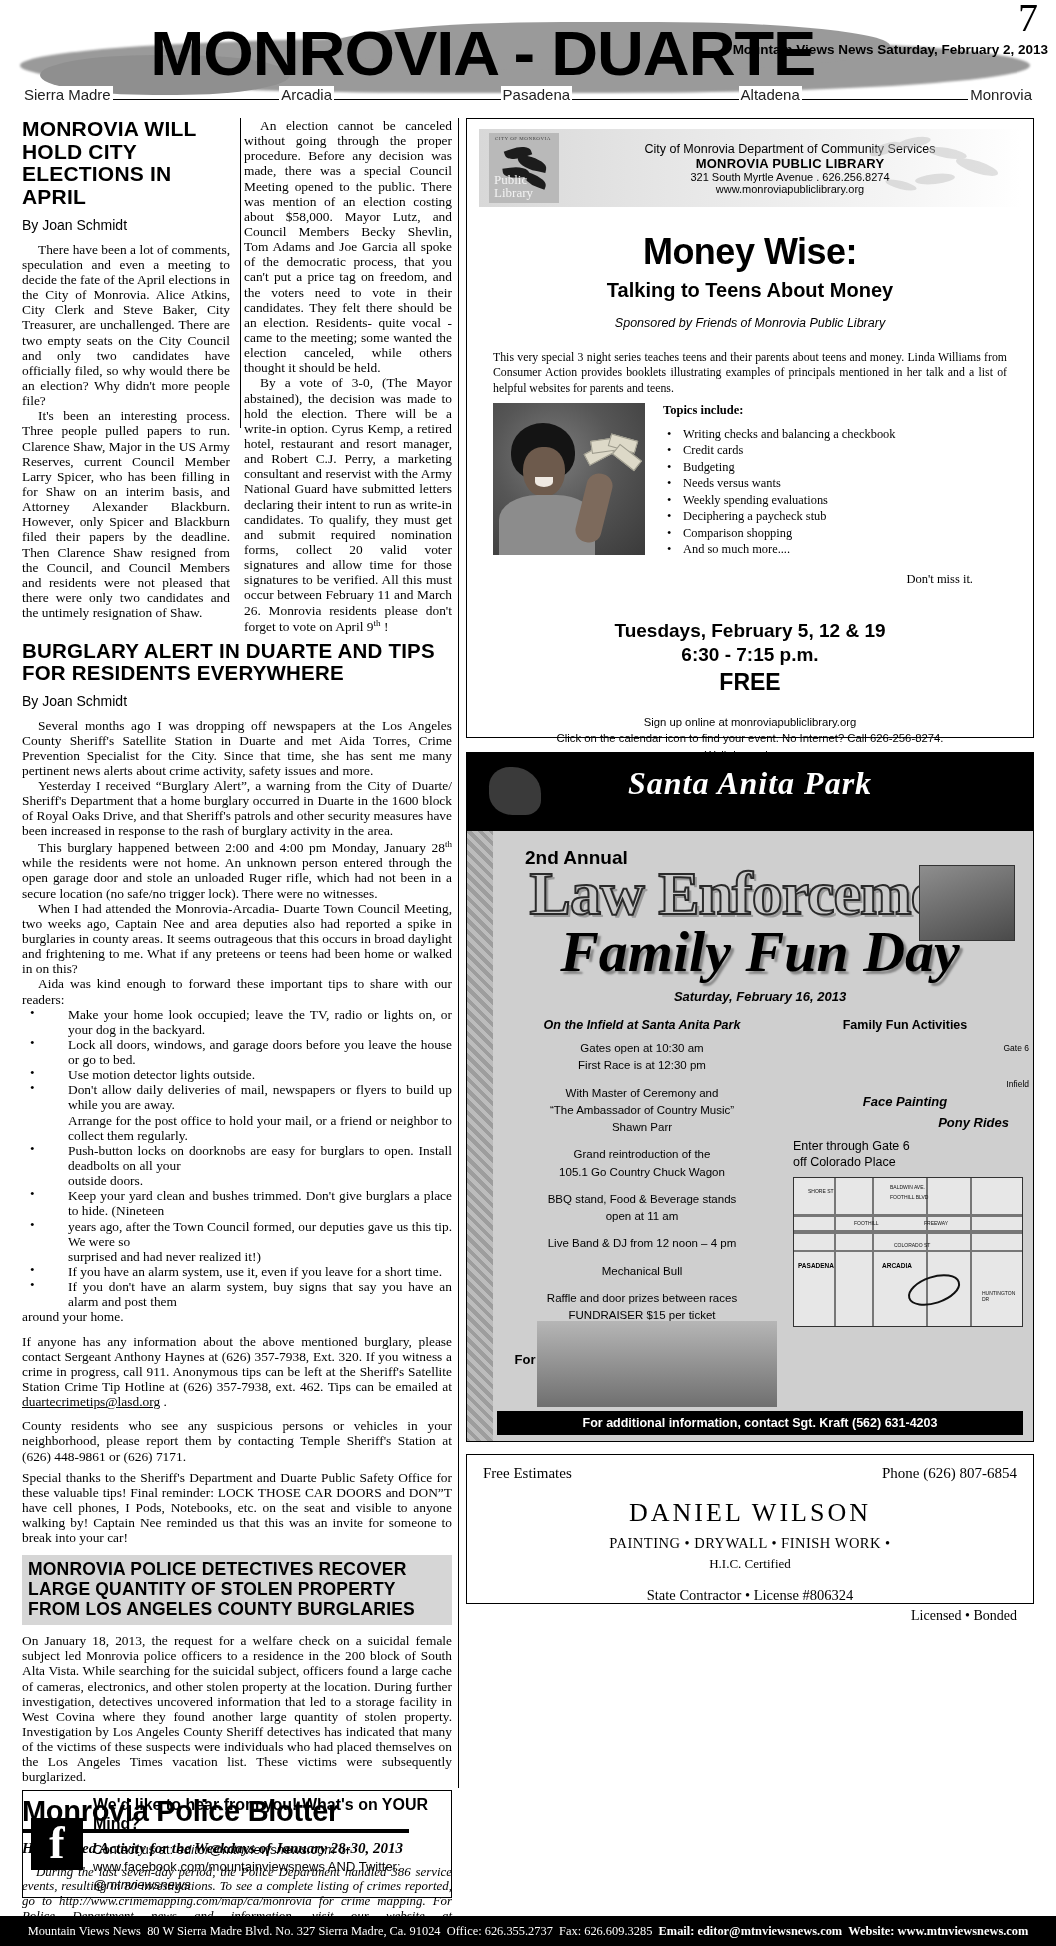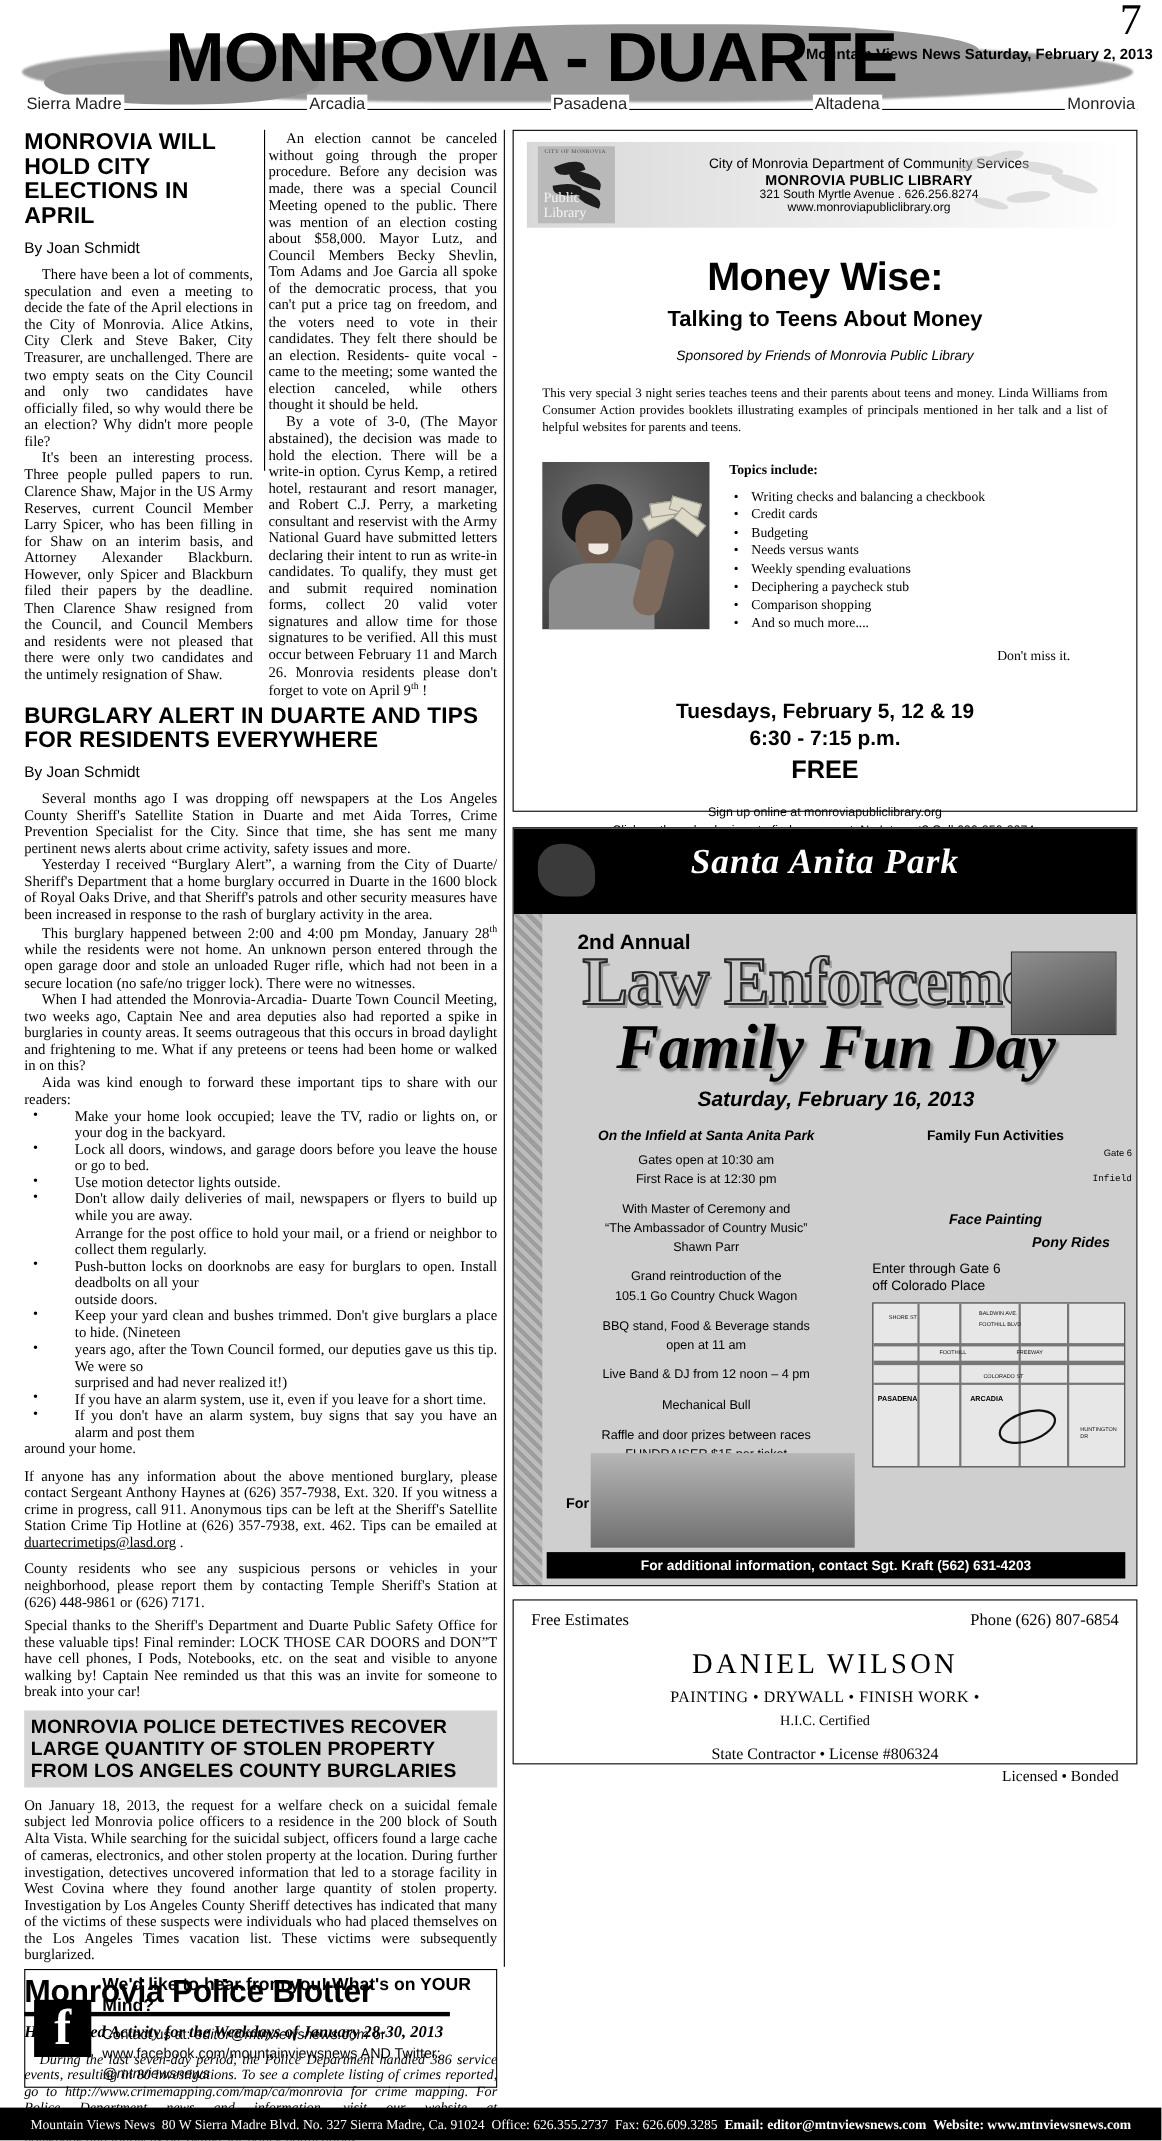--- a/index.html
+++ b/index.html
@@ -164,21 +164,21 @@
     font-weight: bold; font-size: 20px; margin-top: 6px;
   }
   .mw-spon {
     text-align: center; font-family: "Liberation Sans", sans-serif;
     font-style: italic; font-size: 12.5px; margin-top: 14px;
   }
   .mw-para {
     margin: 20px 26px 0 26px; font-family: "Liberation Serif", serif;
     font-size: 11.8px; line-height: 1.3; text-align: justify;
   }
-  .mw-mid { display: flex; margin: 24px 26px 0 26px; gap: 18px; }
+  .mw-mid { display: flex; margin: 7px 26px 0 26px; gap: 18px; }
   .mw-photo {
     width: 152px; height: 152px; flex: none;
     background: radial-gradient(circle at 40% 35%, #7b7b7b 0%, #565656 45%, #3a3a3a 100%);
     position: relative; overflow: hidden;
   }
   .mw-photo .hair {
     position: absolute; left: 18px; top: 20px; width: 64px; height: 58px;
     background: #141414; border-radius: 50% 50% 45% 45%;
   }
   .mw-photo .face {
@@ -263,21 +263,21 @@
     text-align: center; margin-top: -4px;
     text-shadow: 3px 3px 0 rgba(0,0,0,.25);
   }
   .sa-fam {
     font-family: "Liberation Serif", serif; font-style: italic; font-weight: bold;
     font-size: 58px; line-height: .95; text-align: center; margin-top: 2px;
     text-shadow: 3px 3px 2px rgba(0,0,0,.35);
   }
   .sa-date {
     font-family: "Liberation Sans", sans-serif; font-weight: bold; font-style: italic;
-    font-size: 19px; text-align: center; margin-top: 10px;
+    font-size: 13px; text-align: center; margin-top: 10px;
   }
   .sa-cols { display: flex; margin-top: 14px; }
   .sa-left { width: 300px; text-align: center; font-family: "Liberation Sans", sans-serif; }
   .sa-right { flex: 1; font-family: "Liberation Sans", sans-serif; }
   .sa-h { font-weight: bold; font-size: 12.5px; font-style: italic; margin-bottom: 8px; }
   .sa-left .ln { font-size: 11.5px; line-height: 1.5; }
   .sa-left .gap { height: 10px; }
   .sa-right .rh { font-weight: bold; font-size: 12.5px; text-align: center; }
   .sa-face {
     font-family: "Liberation Sans", sans-serif; font-style: italic; font-weight: bold;
@@ -589,21 +589,21 @@
                   <span class="lbl" style="left:130px;top:42px;">FREEWAY</span>
                   <span class="lbl" style="left:100px;top:64px;">COLORADO  ST</span>
                   <span class="city" style="left:4px;top:84px;">PASADENA</span>
                   <span class="city" style="left:88px;top:84px;">ARCADIA</span>
                   <span class="lbl" style="left:188px;top:112px;">HUNTINGTON DR</span>
                   <svg style="position:absolute;left:110px;top:92px;" width="60" height="40" viewBox="0 0 60 40">
                     <ellipse cx="30" cy="20" rx="26" ry="13" fill="none" stroke="#111" stroke-width="2" transform="rotate(-18 30 20)"></ellipse>
                   </svg>
                 </div>
                 <span class="sa-maplbl" style="top:212px;">Gate 6</span>
-                <span class="sa-maplbl" style="top:236px;font-family:Liberation Mono, monospace;">Infield</span>
+                <span class="sa-maplbl" style="top:248px;">Infield</span>
               </div>
             </div>
           </div>
           <div class="sa-jockeys"></div>
           <div class="sa-bottombar">
             <span>For additional information, contact Sgt. Kraft (562) 631-4203</span>
           </div>
         </div>
       </div>
 

